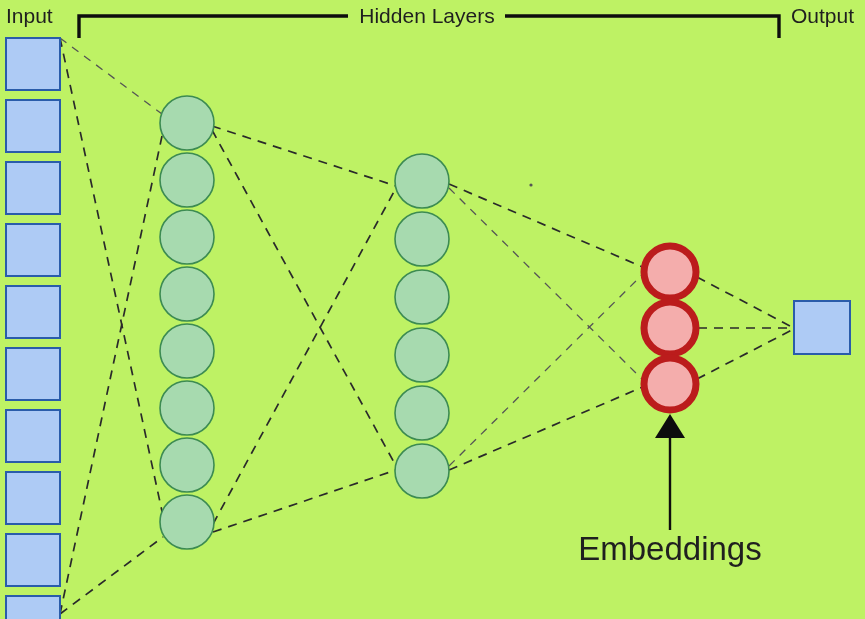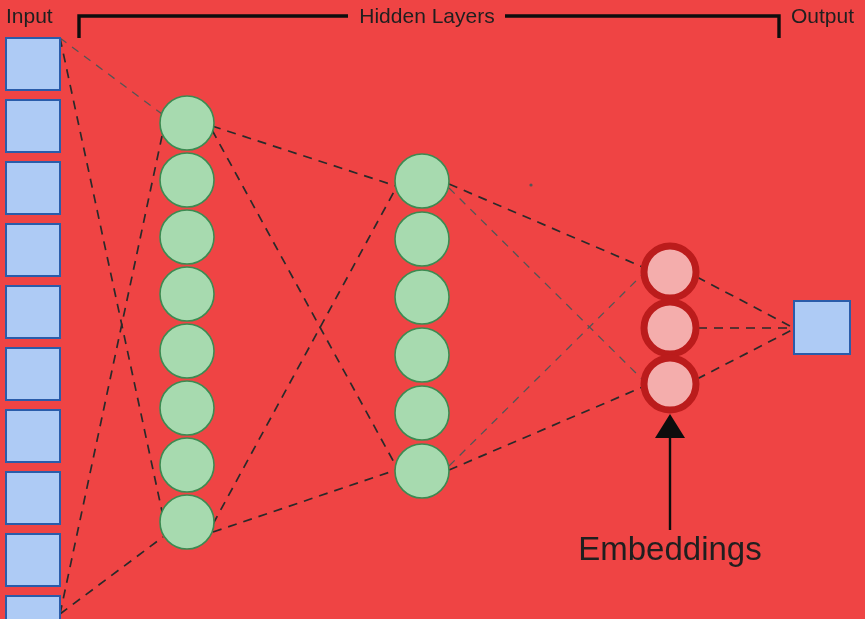--- a/index.html
+++ b/index.html
@@ -8,21 +8,21 @@
     background: #ffffff;
   }
   body {
     font-family: "Liberation Sans", sans-serif;
   }
   #diagram-root {
     position: relative;
     width: 865px;
     height: 619px;
     overflow: hidden;
-    background: #ef4444;
+    background: #bef264;
   }
   #nn-svg {
     position: absolute;
     left: 0;
     top: 0;
     width: 865px;
     height: 619px;
     display: block;
   }
   .label-text {

